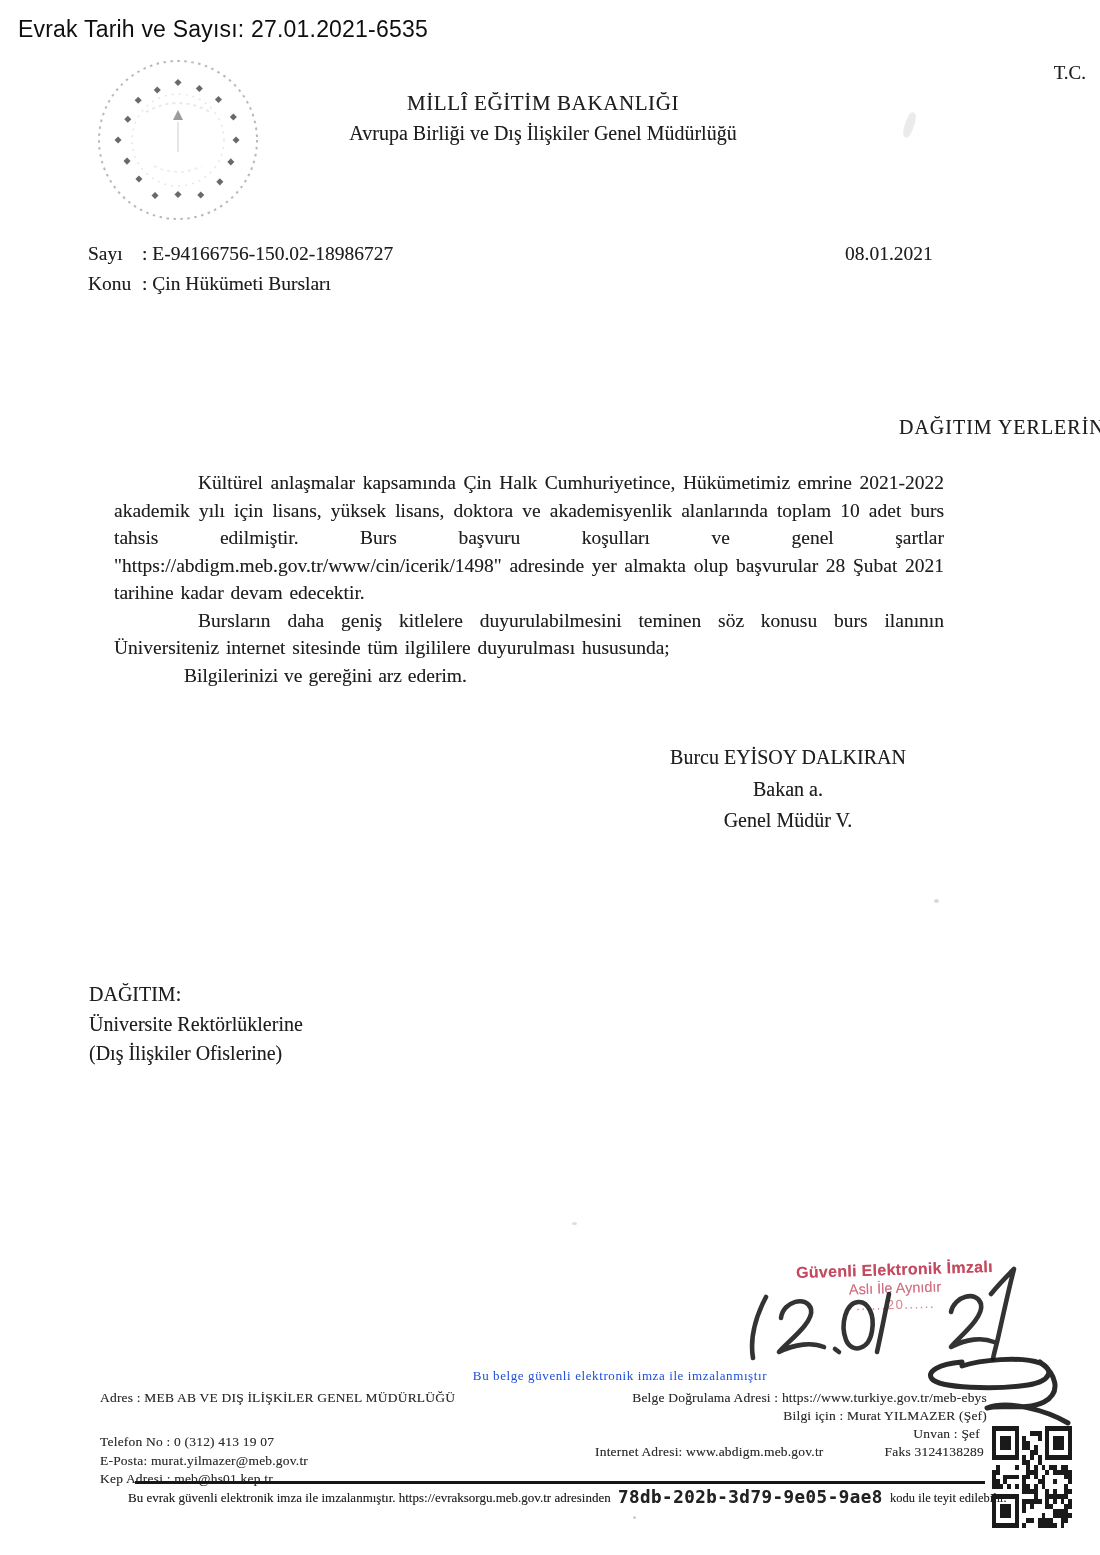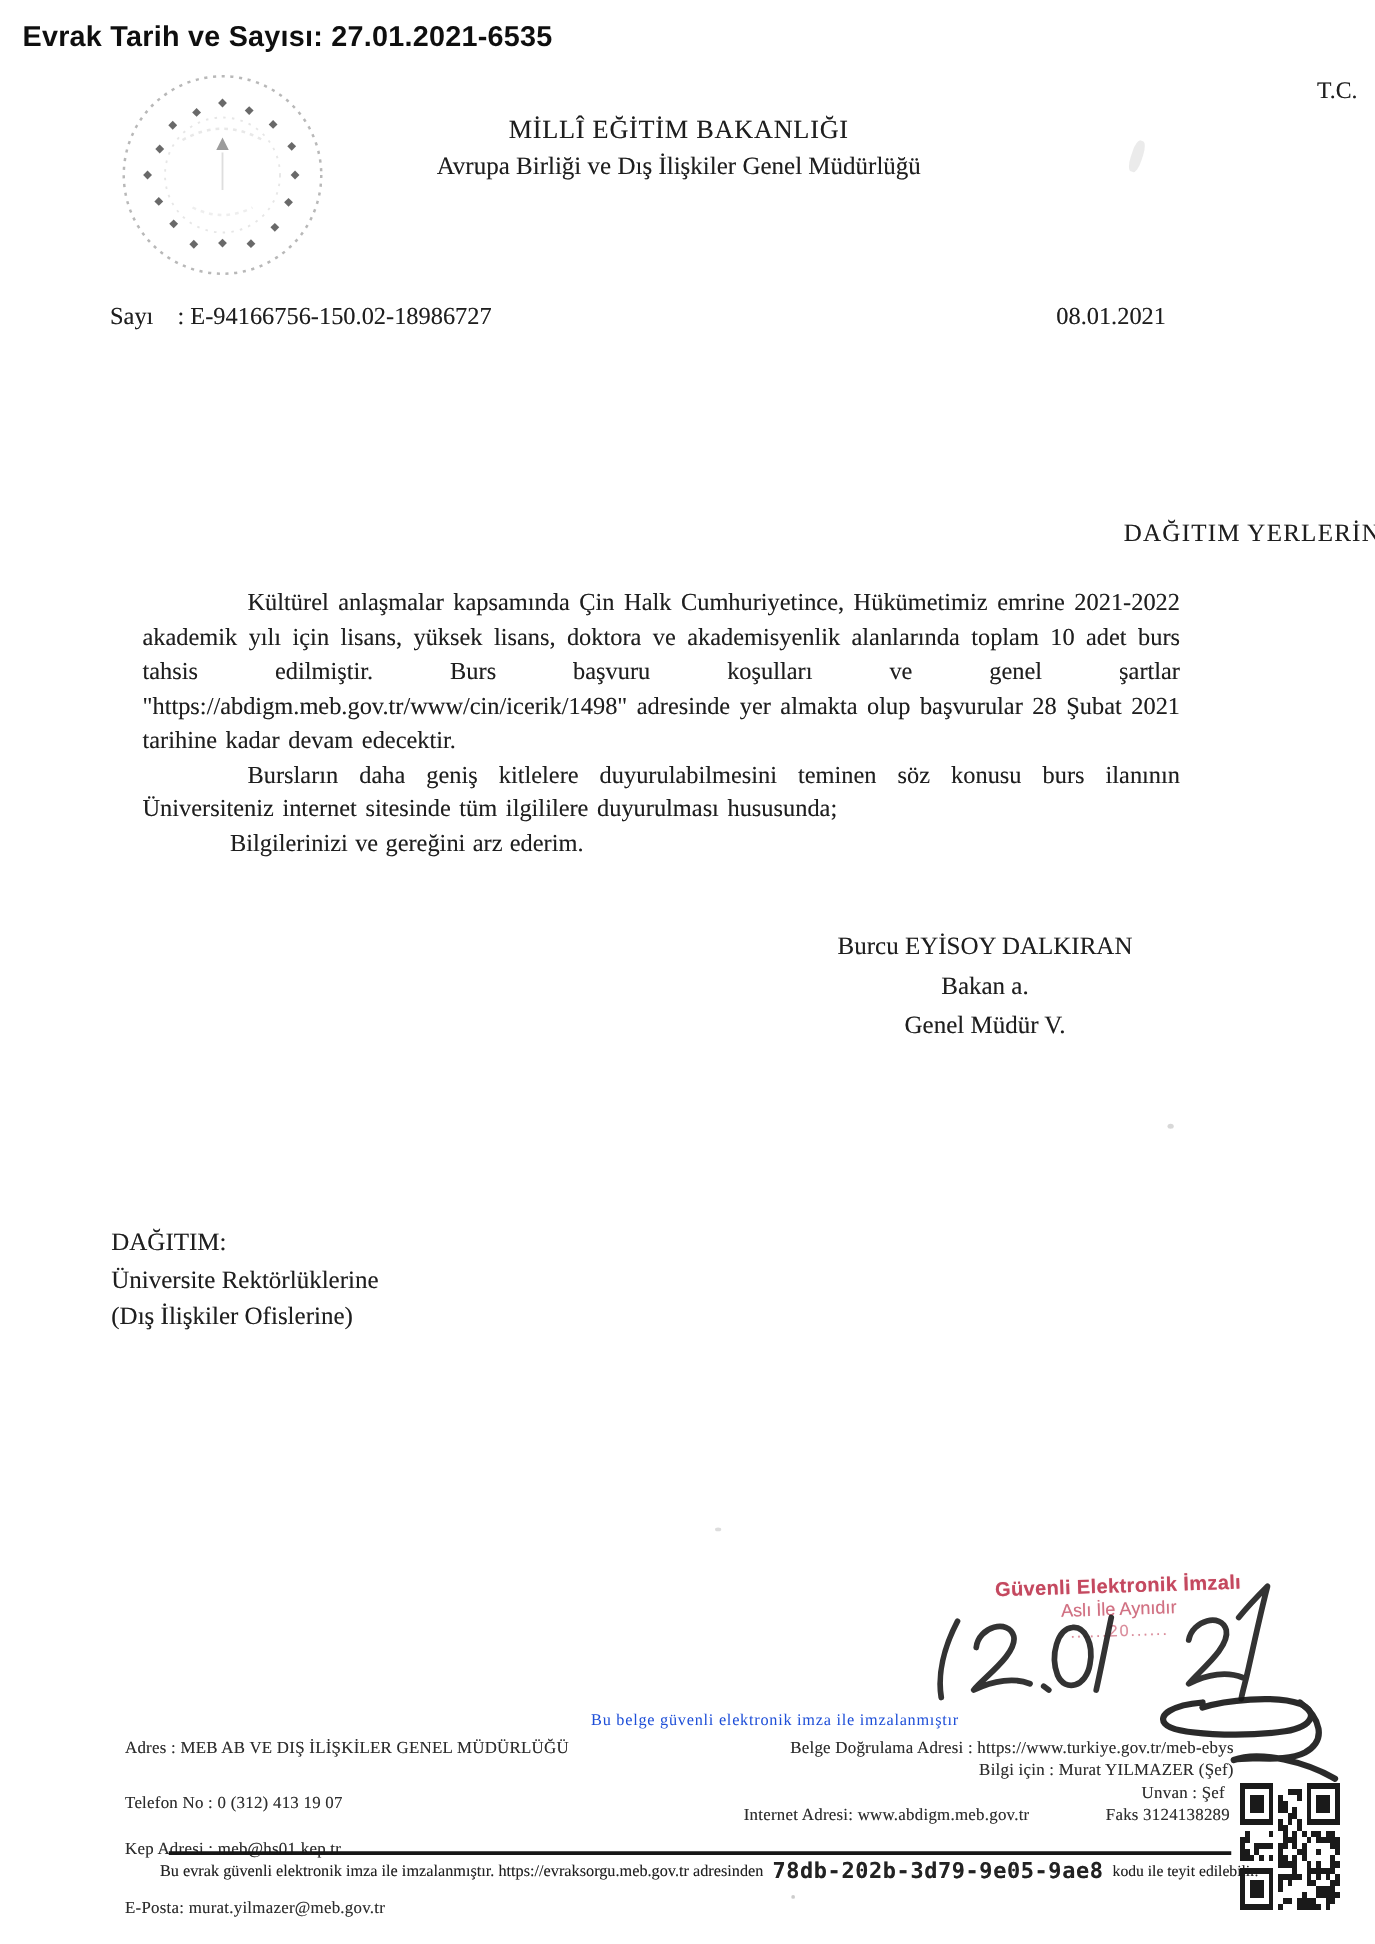--- a/index.html
+++ b/index.html
@@ -4,21 +4,21 @@
 <style>
   html,body{margin:0;padding:0;}
   body{
     width:1100px;height:1555px;background:#ffffff;position:relative;overflow:hidden;
     font-family:"Liberation Serif", serif;color:#1e1e1e;
   }
   .page{position:absolute;inset:0;text-shadow:0 0 .5px rgba(25,25,25,.4);}
 
   .evrak-header{
     position:absolute;left:18px;top:16px;
-    font-family:"Liberation Sans", sans-serif;font-weight:bold;font-size:23px;color:#0f0f0f;
+    font-family:"Liberation Sans", sans-serif;font-weight:normal;font-size:23px;color:#0f0f0f;
     letter-spacing:.2px;text-shadow:none;
   }
 
   .seal{position:absolute;left:94px;top:56px;width:168px;height:168px;}
 
   .letterhead{position:absolute;left:0;top:62px;width:1086px;text-align:center;}
   .lh-tc{font-size:19px;text-align:right;}
   .lh-ministry{font-size:21px;margin-top:7px;letter-spacing:.6px;}
   .lh-directorate{font-size:20px;margin-top:6px;}
 
@@ -63,21 +63,21 @@
   }
 
   .f-line{position:absolute;font-size:13.5px;color:#2d2d2d;white-space:nowrap;letter-spacing:.2px;}
   .f-adres{left:100px;top:1390px;}
   .f-belge{right:113px;top:1390px;}
   .f-bilgi{right:113px;top:1408px;}
   .f-unvan{right:120px;top:1426px;}
   .f-telefon{left:100px;top:1434px;}
   .f-internet{left:595px;top:1444px;}
   .f-faks{right:116px;top:1444px;}
-  .f-eposta{left:100px;top:1518px;text-align:right;}
+  .f-eposta{left:100px;top:1453px;text-align:right;}
   .f-kep{left:100px;top:1471px;}
 
   .footer-rule{position:absolute;left:135px;top:1481px;width:850px;height:3px;background:#161616;}
 
   .verify-line{position:absolute;left:128px;top:1487px;white-space:nowrap;font-size:13px;color:#222;}
   .verify-line .pre{font-size:13px;}
   .verify-line .code{
     font-family:"DejaVu Sans Mono", monospace;font-size:17.5px;font-weight:bold;
     letter-spacing:.5px;vertical-align:-1px;padding:0 4px;text-align:center;
   }
@@ -130,20 +130,23 @@
 
   <div class="letterhead">
     <div class="lh-tc">T.C.</div>
     <div class="lh-ministry">MİLLÎ EĞİTİM BAKANLIĞI</div>
     <div class="lh-directorate">Avrupa Birliği ve Dış İlişkiler Genel Müdürlüğü</div>
   </div>
 
   <div class="ref-block">
     <div class="ref-row">
       <span class="ref-label">Sayı</span><span>: E-94166756-150.02-18986727</span>
+    </div>
+    <div class="ref-row">
+      <span class="ref-label">Konu</span><span>: Çin Hükümeti Bursları</span>
     </div>
   </div>
 
   <div class="doc-date">08.01.2021</div>
 
   <div class="salutation">DAĞITIM YERLERİNE</div>
 
   <div class="body-block">
     <p>Kültürel anlaşmalar kapsamında Çin Halk Cumhuriyetince, Hükümetimiz emrine 2021-2022 akademik yılı için lisans, yüksek lisans, doktora ve akademisyenlik alanlarında toplam 10 adet burs tahsis edilmiştir. Burs başvuru koşulları ve genel şartlar "https://abdigm.meb.gov.tr/www/cin/icerik/1498" adresinde yer almakta olup başvurular 28 Şubat 2021 tarihine kadar devam edecektir.</p>
     <p>Bursların daha geniş kitlelere duyurulabilmesini teminen söz konusu burs ilanının Üniversiteniz internet sitesinde tüm ilgililere duyurulması hususunda;</p>

